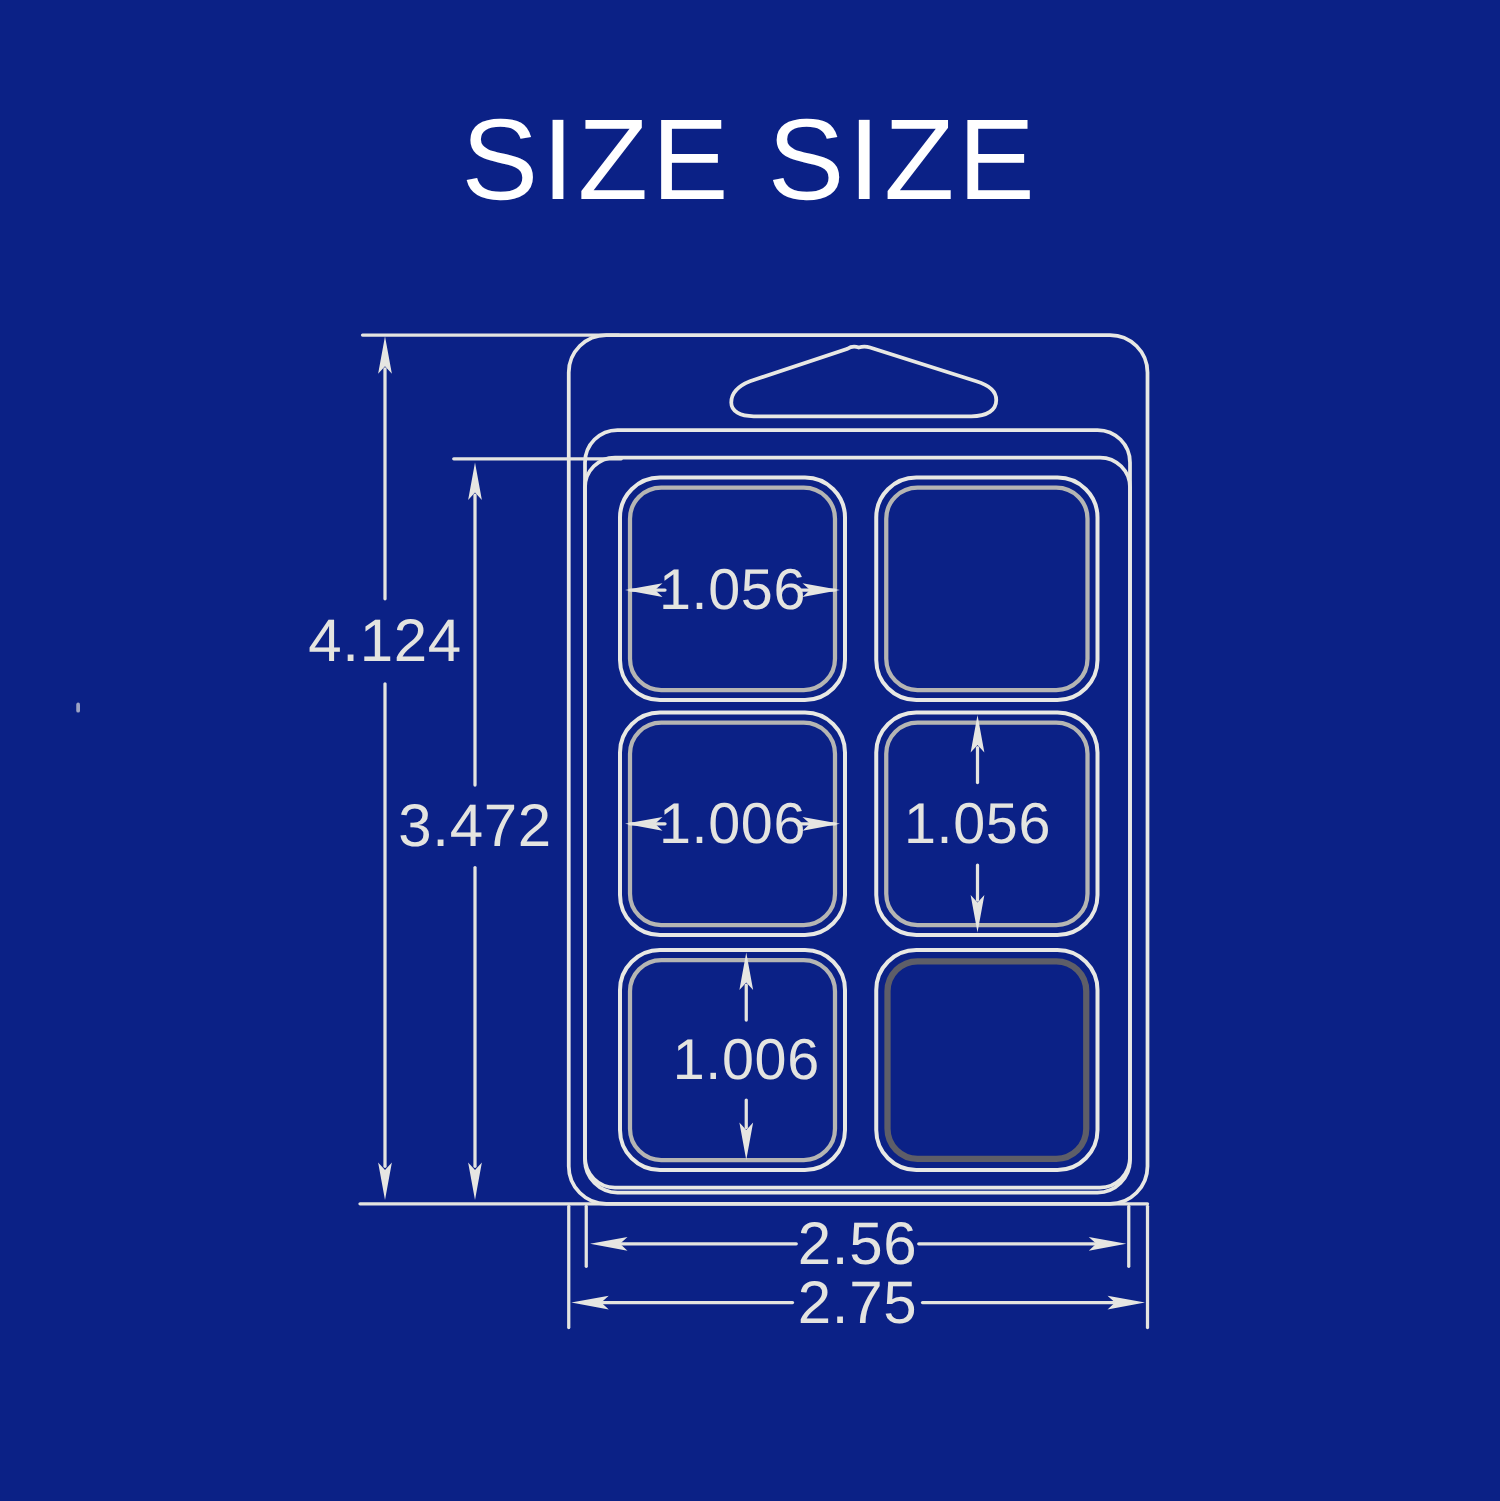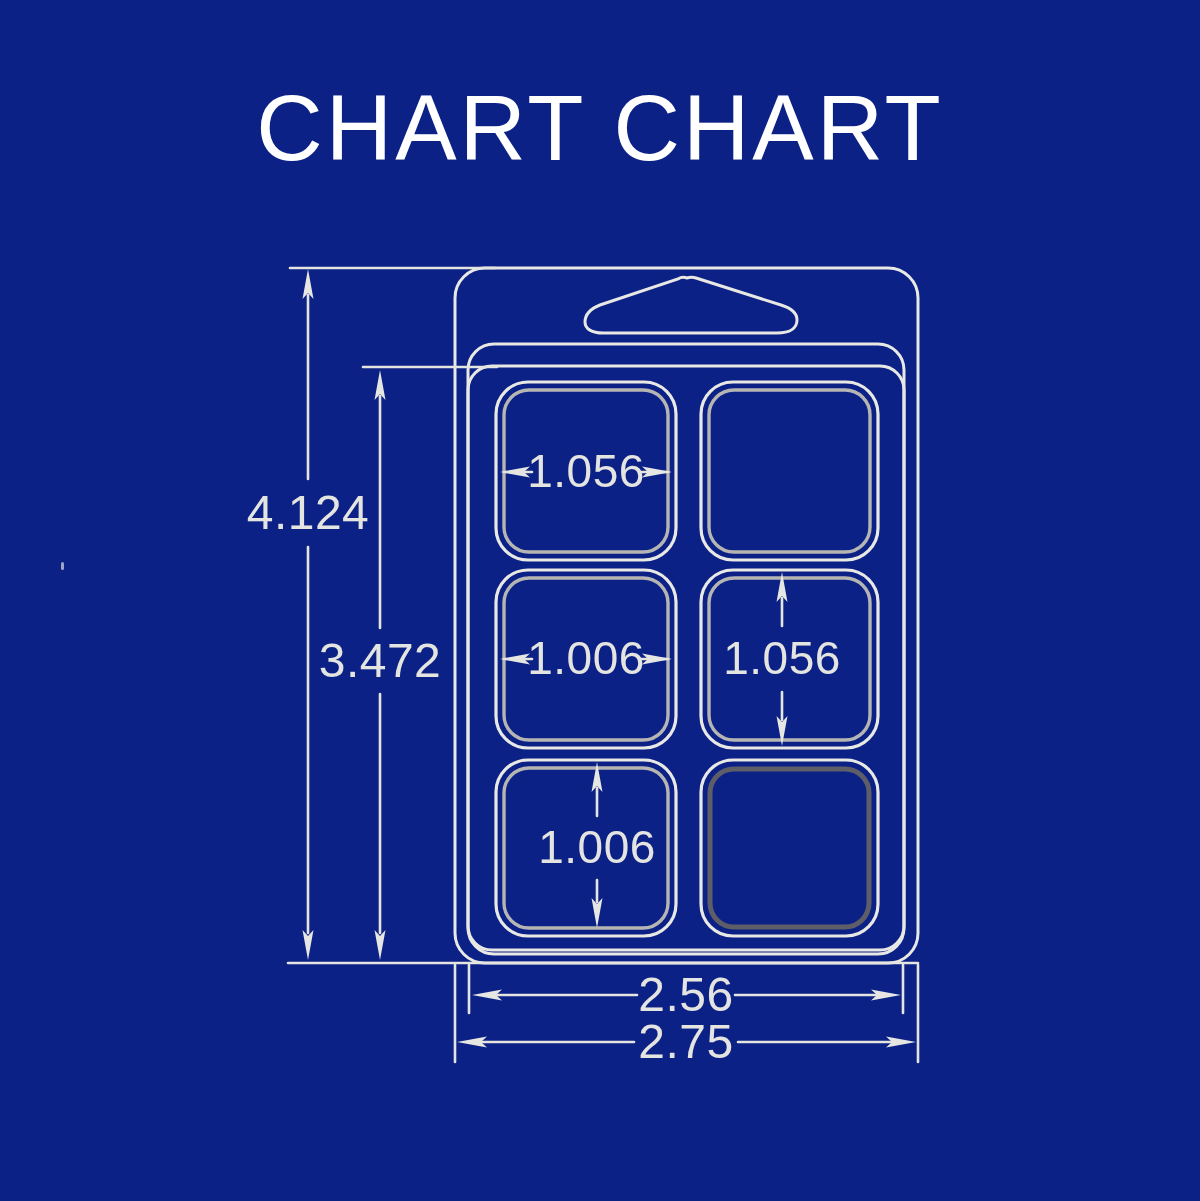--- a/index.html
+++ b/index.html
@@ -38,21 +38,21 @@
     letter-spacing: 0.5px;
     text-anchor: middle;
   }
   .dim-text-sm { font-size: 46px; }
 </style>
 </head>
 <body>
 
 <div class="canvas">
 
-  <h1 class="title">CHART CHART</h1>
+  <h1 class="title">SIZE SIZE</h1>
 
   <svg class="drawing" width="1200" height="1201" viewBox="0 0 1200 1201">
 
     <rect x="61" y="562" width="3" height="8" rx="1.5" fill="#CFCFD8" opacity="0.75"></rect>
 
     <g>
       <rect class="ln" x="455" y="268" width="463" height="695" rx="30"></rect>
       <rect class="ln" x="468" y="344" width="436" height="610" rx="26"></rect>
       <rect class="ln" x="468" y="366" width="436" height="584" rx="24"></rect>
       <path class="ln" d="M 687 278 C 684 277, 681 277, 678 279 L 600 305 C 590 309, 585 315, 585 322

